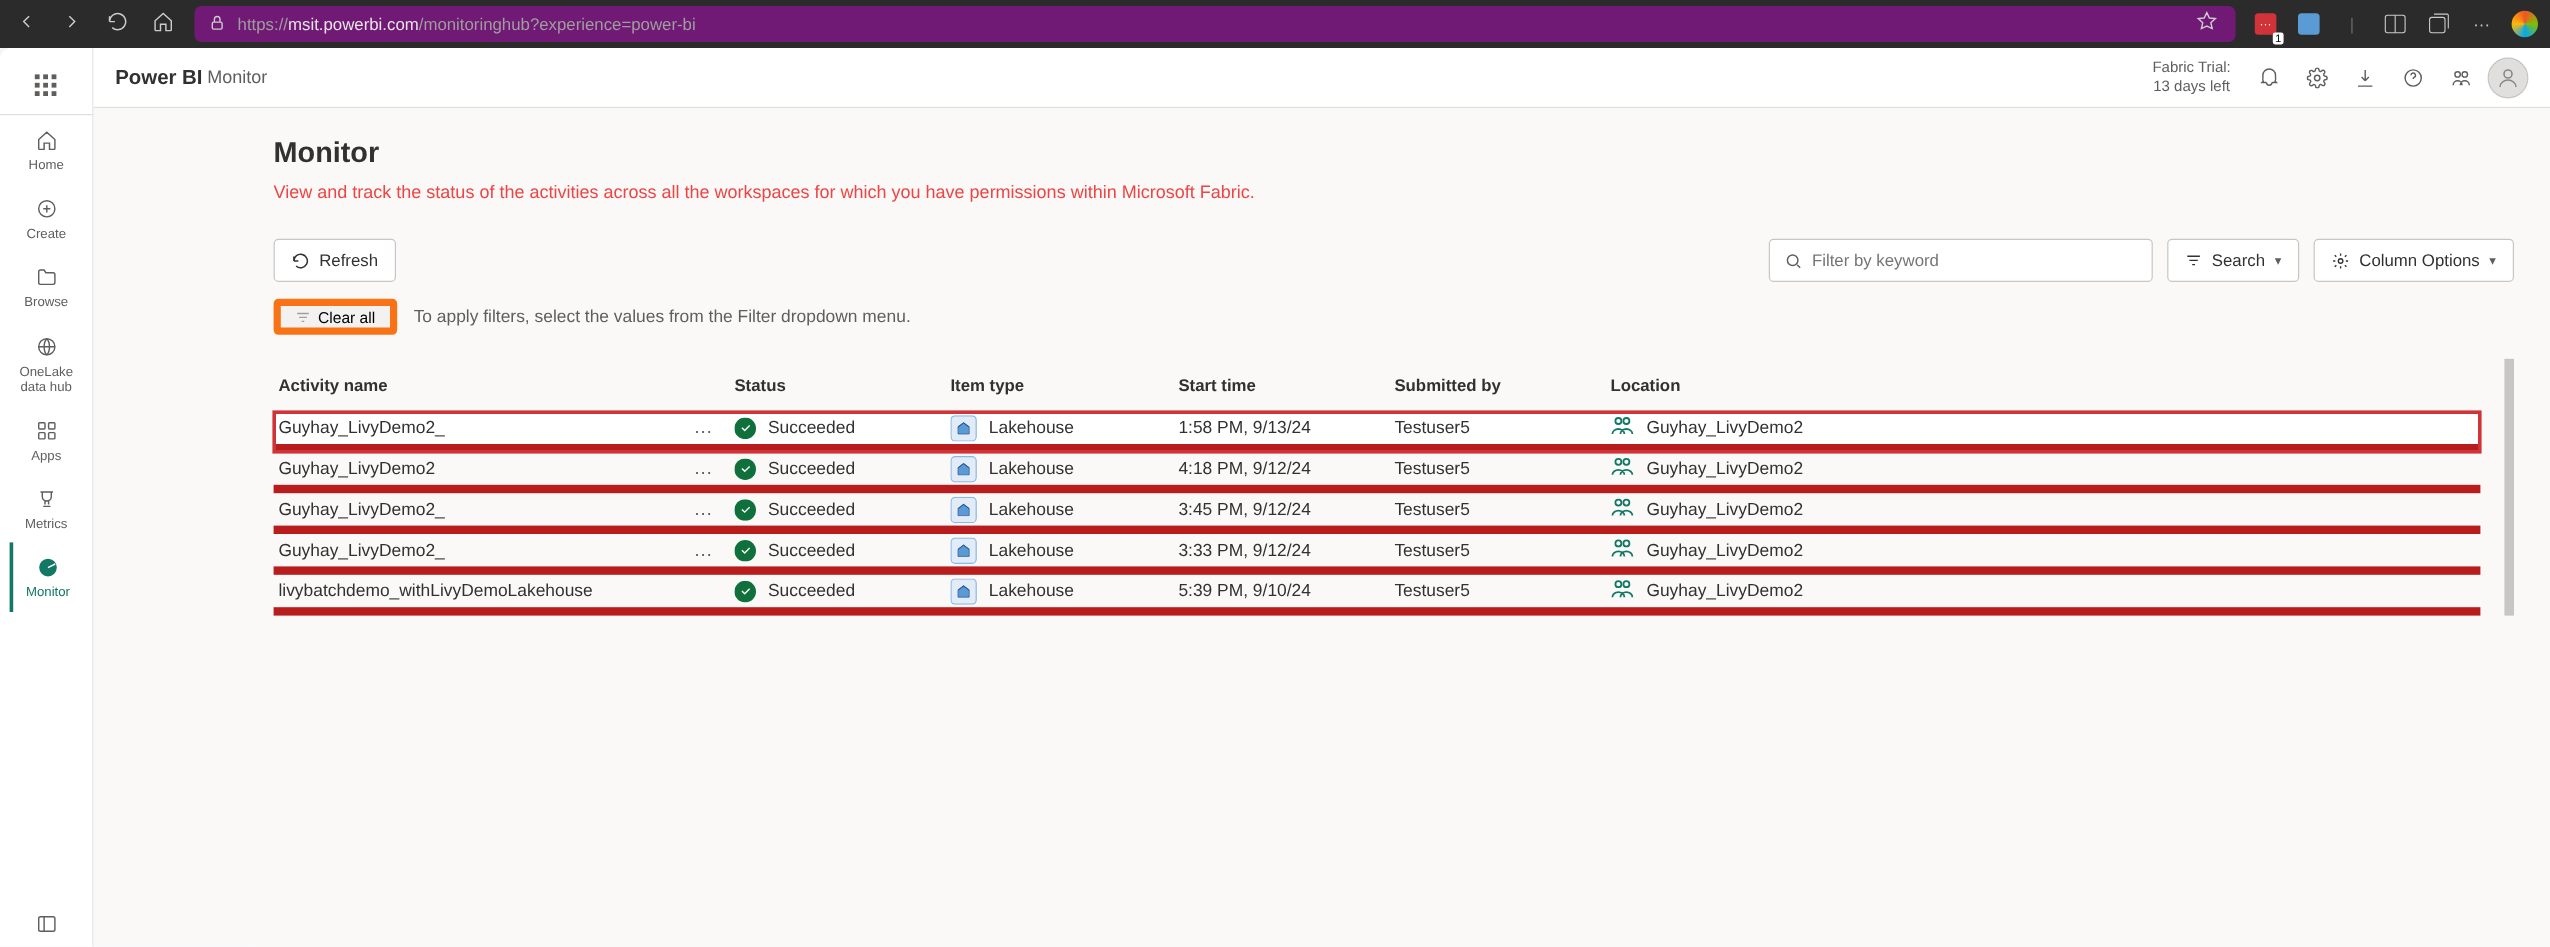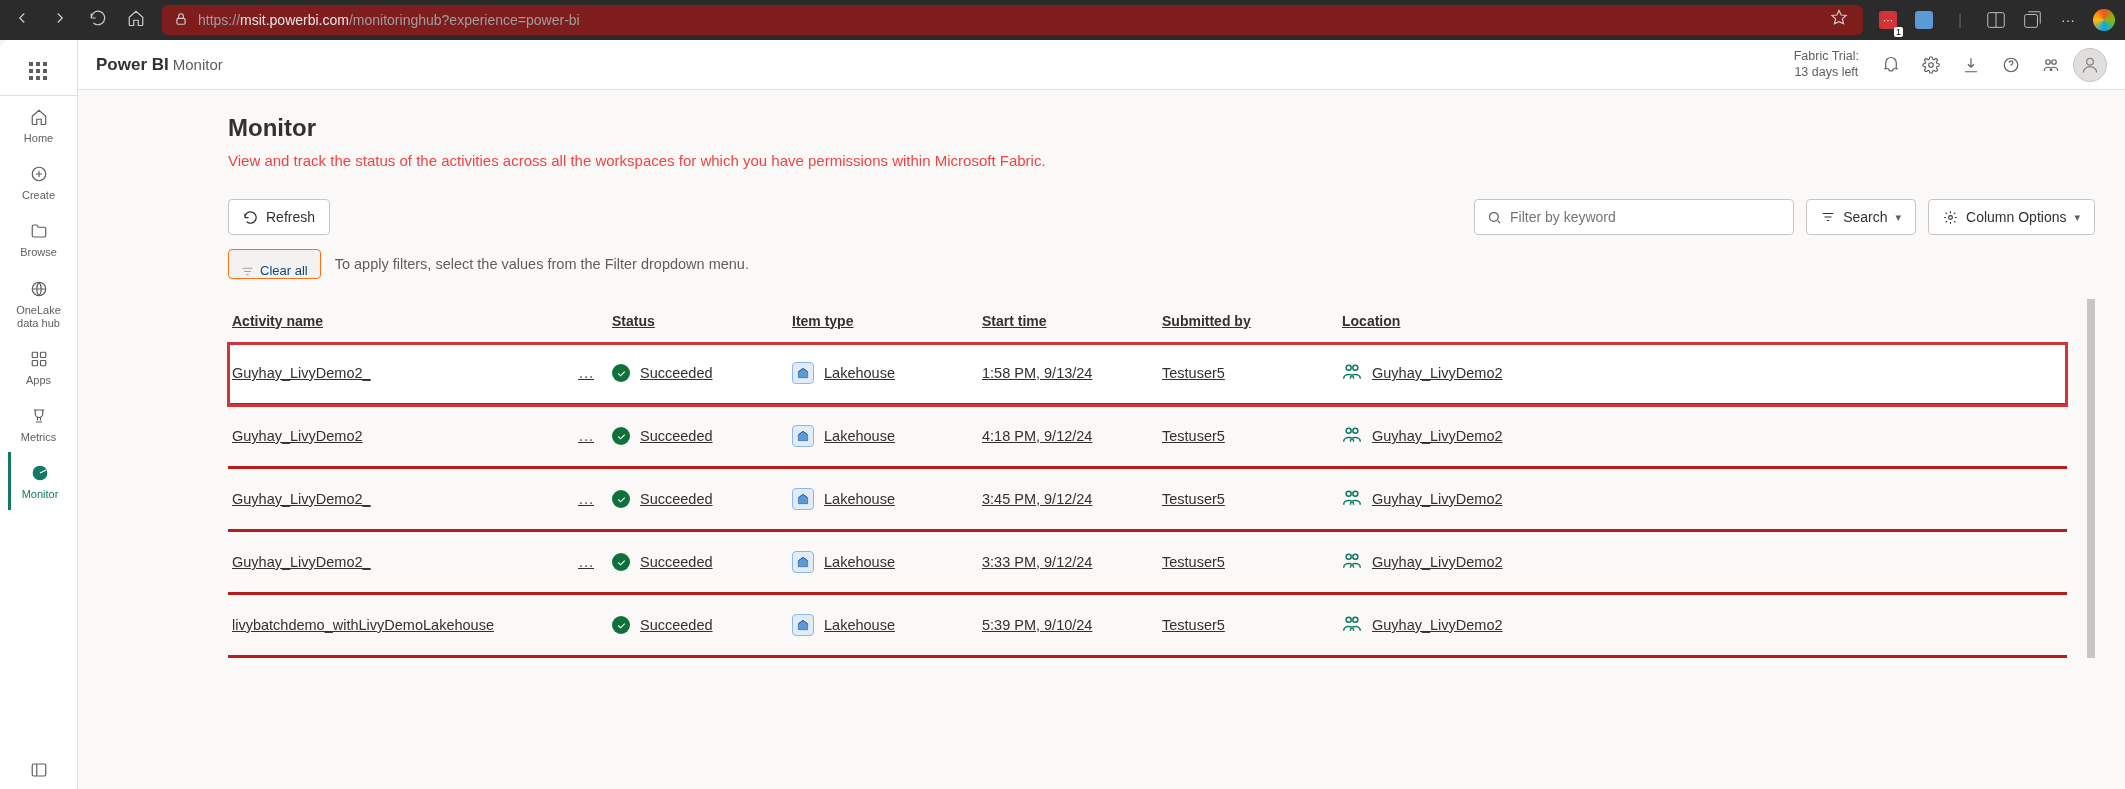--- a/index.html
+++ b/index.html
@@ -1,20 +1,20 @@
 <!DOCTYPE html>
 <html><head>
 <meta charset="utf-8">
 <style>
   * { box-sizing: border-box; margin: 0; padding: 0; }
   body { font-family: "Segoe UI", Arial, sans-serif; background:#f5f5f5; color:#323130; font-size:14px; overflow:hidden; }
   
   .browser-bar { background:#2b2b2b; height:40px; display:flex; align-items:center; padding:0 10px; gap:14px; }
   .browser-bar .nav-icn { color:#ccc; width:24px; text-align:center; font-size:16px; cursor:pointer; }
-  .url-bar { flex:1; background:#7f1d1d; border-radius:6px; height:30px; display:flex; align-items:center; padding:0 12px; color:#9e9e9e; font-size:14px; gap:10px; }
+  .url-bar { flex:1; background:#701a75; border-radius:6px; height:30px; display:flex; align-items:center; padding:0 12px; color:#9e9e9e; font-size:14px; gap:10px; }
   .url-bar .lock { color:#ccc; }
   .url-domain { color:#e6e6e6; }
   .browser-right { display:flex; align-items:center; gap:14px; }
   .browser-right .b-icn { color:#ccc; width:22px; height:22px; display:flex; align-items:center; justify-content:center; cursor:pointer; position:relative; }
   .badge-icon { width:18px; height:18px; background:#d13438; border-radius:3px; font-size:10px; color:#fff; display:flex; align-items:center; justify-content:center; }
   .badge-icon2 { width:18px; height:18px; background:#5b9bd5; border-radius:3px; }
   .copilot-dot { width:22px; height:22px; border-radius:50%; background:conic-gradient(#f35325,#81bc06,#05a6f0,#ffba08,#f35325); }
   
   .app { display:flex; height:calc(100vh - 40px); border-top-left-radius:10px; overflow:hidden; background:#fff; }
   .left-rail { width:78px; background:#fff; border-right:1px solid #e1dfdd; display:flex; flex-direction:column; align-items:center; padding-top:8px; }
@@ -41,29 +41,29 @@
   
   .page { flex:1; overflow:auto; background:#faf9f8; padding:24px 30px 0 150px; position:relative;}
   .page-title { font-size:24px; font-weight:600; margin-bottom:10px;}
   .page-desc { font-size:15px; color:#ef4444; margin-bottom:30px;}
   .toolbar { display:flex; align-items:center; gap:12px; margin-bottom:14px;}
   .btn { height:36px; border:1px solid #c8c6c4; border-radius:4px; background:#fff; display:inline-flex; align-items:center; padding:0 14px; font-size:14px; color:#323130; cursor:pointer; gap:8px;}
   .toolbar-spacer { flex:1; }
   .kw-box { width:320px; height:36px; border:1px solid #c8c6c4; border-radius:4px; background:#fff; display:flex; align-items:center; padding:0 12px;}
   .kw-box input { border:none; outline:none; flex:1; font-size:14px;}
   .clear-row { display:flex; align-items:center; gap:14px; margin-bottom:20px;}
-  .clear-btn { height:30px; border:1px solid #f97316; border-radius:4px; background:#f3f2f1; color:#0c4a6e; display:inline-flex; align-items:flex-end; padding:0 12px; font-size:13px; gap:6px; cursor:not-allowed;}
+  .clear-btn { height:30px; border:6px solid #f97316; border-radius:4px; background:#f3f2f1; color:#000000; display:inline-flex; align-items:center; padding:0 12px; font-size:13px; gap:6px; cursor:not-allowed;}
   .clear-hint { color:#605e5c; font-size:14.5px;}
   
   .tbl { width:100%; }
   .tbl-head, .tbl-row { display:grid; grid-template-columns: 380px 180px 190px 180px 180px 1fr; align-items:center; padding:0 4px;}
   .tbl-head { height:44px; border-bottom:1px solid #edebe9; font-weight:600; font-size:14px; color:#323130;}
-  .tbl-row { height:63px; border-bottom:3px solid #b91c1c; font-size:14.5px; color:#323130; cursor:pointer;}
+  .tbl-row { height:34px; border-bottom:7px solid #b91c1c; font-size:14.5px; color:#323130; cursor:pointer;}
   .tbl-row.highlight { outline:3px solid #d13438; outline-offset:-2px; background:#fff;}
-  .cell { display:flex; align-items:center; gap:10px; overflow:hidden; white-space:nowrap; text-overflow:ellipsis;text-decoration:underline;}
+  .cell { display:flex; align-items:center; gap:10px; overflow:hidden; white-space:nowrap; text-overflow:ellipsis;}
   .activity-cell { justify-content:space-between; padding-right:18px;}
   .ellipsis-icn { color:#605e5c; font-size:16px; }
   .status-dot { width:18px; height:18px; border-radius:50%; background:#0f703b; display:inline-flex; align-items:center; justify-content:center;}
   .status-dot svg { width:11px; height:11px; stroke:#fff; stroke-width:2.5; fill:none;}
   .item-icn { width:22px; height:22px; border-radius:4px; background:#e1ecf7; border:1px solid #8bb8e8; display:inline-flex; align-items:center; justify-content:center;}
   .item-icn svg { width:14px; height:14px;}
   .loc-icn { color:#117865;}
   .chev { font-size:11px; color:#605e5c;}
   .hdr-icn svg, .nav-icn svg, .rail-icn svg { width:18px; height:18px; stroke:currentColor; fill:none; stroke-width:1.6;}
   .tbl-scroll { border-right:8px solid #c8c6c4; padding-right:20px;}

